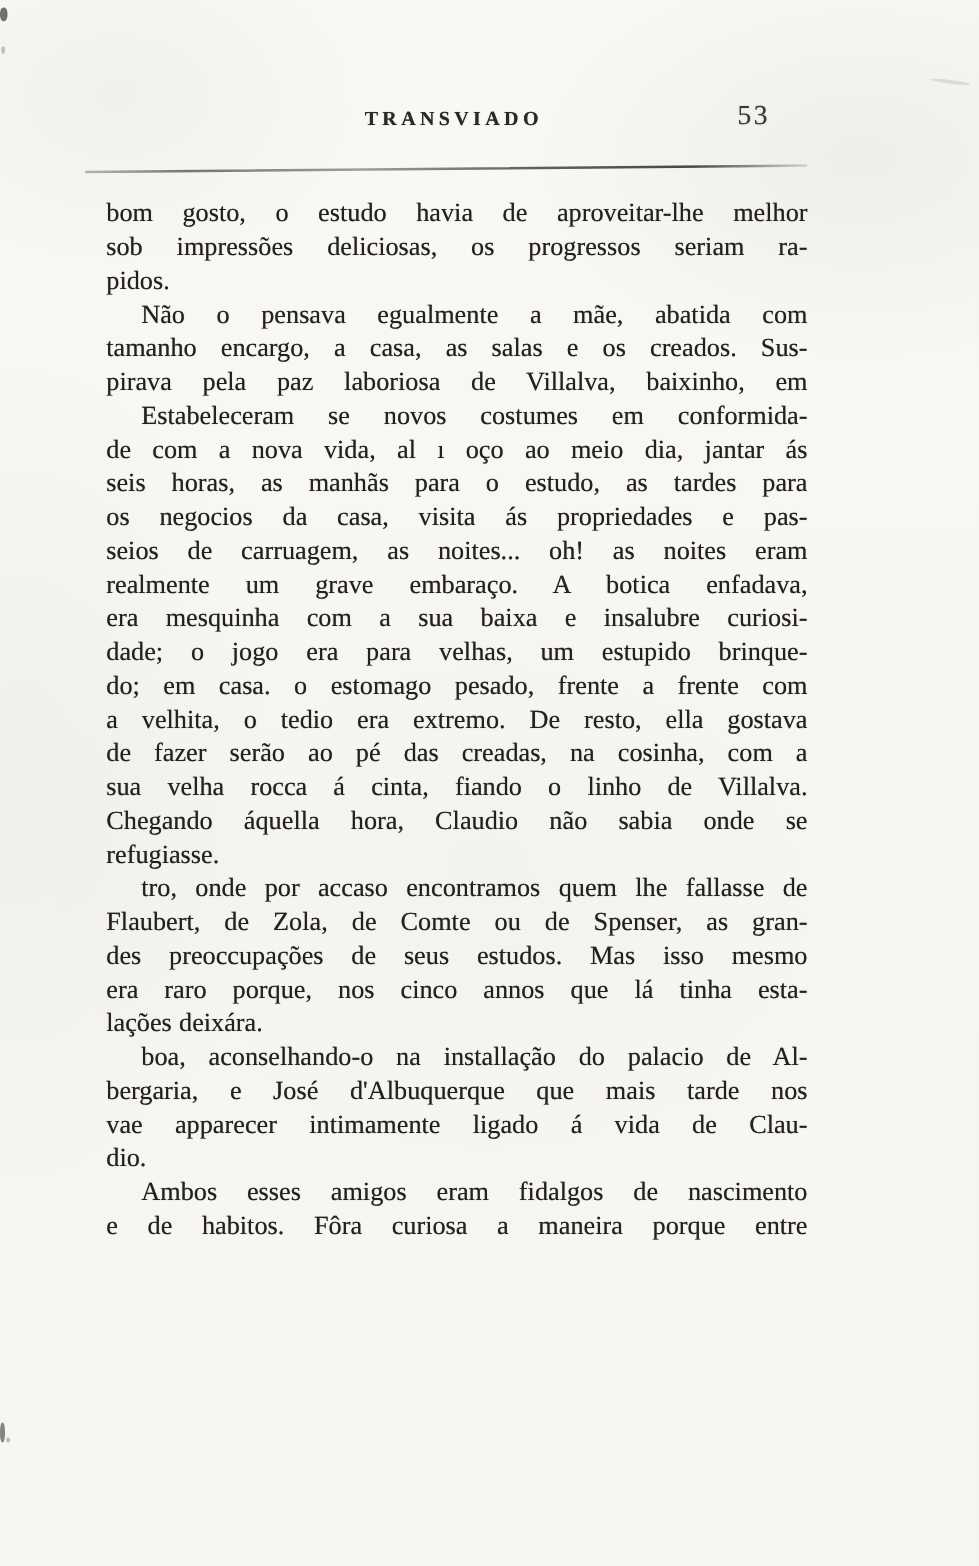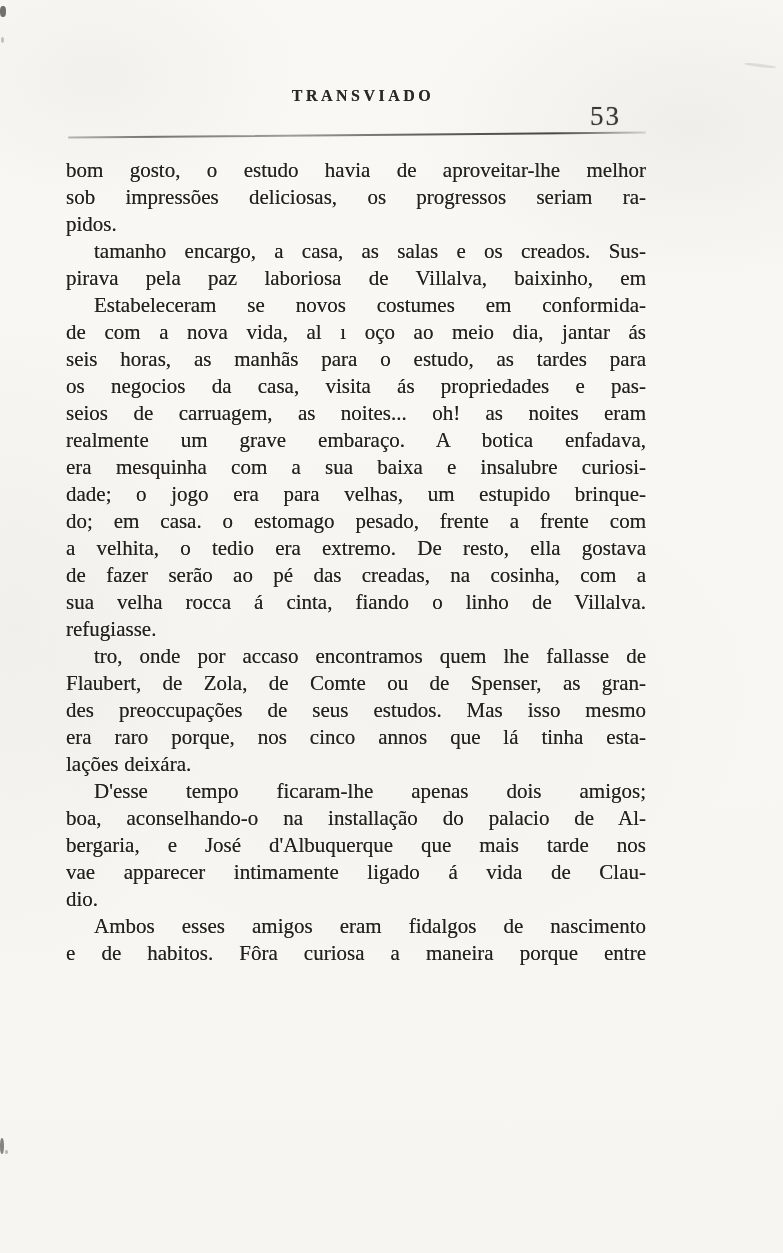--- a/index.html
+++ b/index.html
@@ -24,24 +24,23 @@
   .header-title {
     position:absolute; top:87px; left:66px; width:594px;
     text-align:center;
     font-size:16px; font-weight:bold;
     letter-spacing:3.5px;
     color:#2b2926;
     text-shadow:0 0 0.6px rgba(40,38,35,0.65);
   }
   .page-number {
     position:absolute; top:79px; left:590px;
-    font-size:27px; letter-spacing:2px;
+    font-size:22px; letter-spacing:2px;
     color:#3a3833;
     text-shadow:0 0 1px rgba(70,66,60,0.55);
-    margin-top:22px;
   }
   .rule {
     position:absolute; top:134px; left:68px; width:578px; height:2px;
     transform:rotate(-0.5deg);
     border-radius:1px;
     background:linear-gradient(90deg,
       rgba(90,88,84,0.40) 0%,
       rgba(50,48,45,0.65) 14%,
       rgba(70,68,64,0.50) 38%,
       rgba(40,38,35,0.72) 62%,
@@ -52,20 +51,21 @@
     position:absolute; top:157px; left:66px; width:580px;
     font-size:21px; line-height:27px;
     color:#23211e;
     text-shadow:0 0 0.6px rgba(38,36,32,0.62);
     word-spacing:0.5px;
   }
   .line {
     height:27px;
     text-align:justify;
     text-align-last:justify;
+    margin-left:19px;
   }
   .line.rag { text-align-last:left; }
   .para.indent .line:first-child { text-indent:28px; }
   .speck {
     position:absolute;
     background:#3a3835;
     border-radius:45%;
   }
 </style>
 </head>
@@ -79,47 +79,48 @@
 
   <div class="rule"></div>
 
   <div class="body-text">
       <div class="para">
         <div class="line">bom gosto, o estudo havia de aproveitar-lhe melhor</div>
         <div class="line">sob impressões deliciosas, os progressos seriam ra-</div>
         <div class="line rag">pidos.</div>
       </div>
       <div class="para indent">
+        <div class="line">Não o pensava egualmente a mãe, abatida com</div>
         <div class="line">tamanho encargo, a casa, as salas e os creados. Sus-</div>
         <div class="line">pirava pela paz laboriosa de Villalva, baixinho, em</div>
       </div>
       <div class="para indent">
         <div class="line">Estabeleceram se novos costumes em conformida-</div>
         <div class="line">de com a nova vida, al ı oço ao meio dia, jantar ás</div>
         <div class="line">seis horas, as manhãs para o estudo, as tardes para</div>
         <div class="line">os negocios da casa, visita ás propriedades e pas-</div>
         <div class="line">seios de carruagem, as noites... oh! as noites eram</div>
         <div class="line">realmente um grave embaraço. A botica enfadava,</div>
         <div class="line">era mesquinha com a sua baixa e insalubre curiosi-</div>
         <div class="line">dade; o jogo era para velhas, um estupido brinque-</div>
         <div class="line">do; em casa. o estomago pesado, frente a frente com</div>
         <div class="line">a velhita, o tedio era extremo. De resto, ella gostava</div>
         <div class="line">de fazer serão ao pé das creadas, na cosinha, com a</div>
         <div class="line">sua velha rocca á cinta, fiando o linho de Villalva.</div>
+        <div class="line">Chegando áquella hora, Claudio não sabia onde se</div>
         <div class="line rag">refugiasse.</div>
       </div>
       <div class="para indent">
         <div class="line">tro, onde por accaso encontramos quem lhe fallasse de</div>
         <div class="line">Flaubert, de Zola, de Comte ou de Spenser, as gran-</div>
         <div class="line">des preoccupações de seus estudos. Mas isso mesmo</div>
         <div class="line">era raro porque, nos cinco annos que lá tinha esta-</div>
         <div class="line rag">lações deixára.</div>
       </div>
       <div class="para indent">
-        <div class="line">D'esse tempo ficaram-lhe apenas dois amigos;</div>
         <div class="line">boa, aconselhando-o na installação do palacio de Al-</div>
         <div class="line">bergaria, e José d'Albuquerque que mais tarde nos</div>
         <div class="line">vae apparecer intimamente ligado á vida de Clau-</div>
         <div class="line rag">dio.</div>
       </div>
       <div class="para indent">
         <div class="line">Ambos esses amigos eram fidalgos de nascimento</div>
         <div class="line">e de habitos. Fôra curiosa a maneira porque entre</div>
       </div>
     </div>

